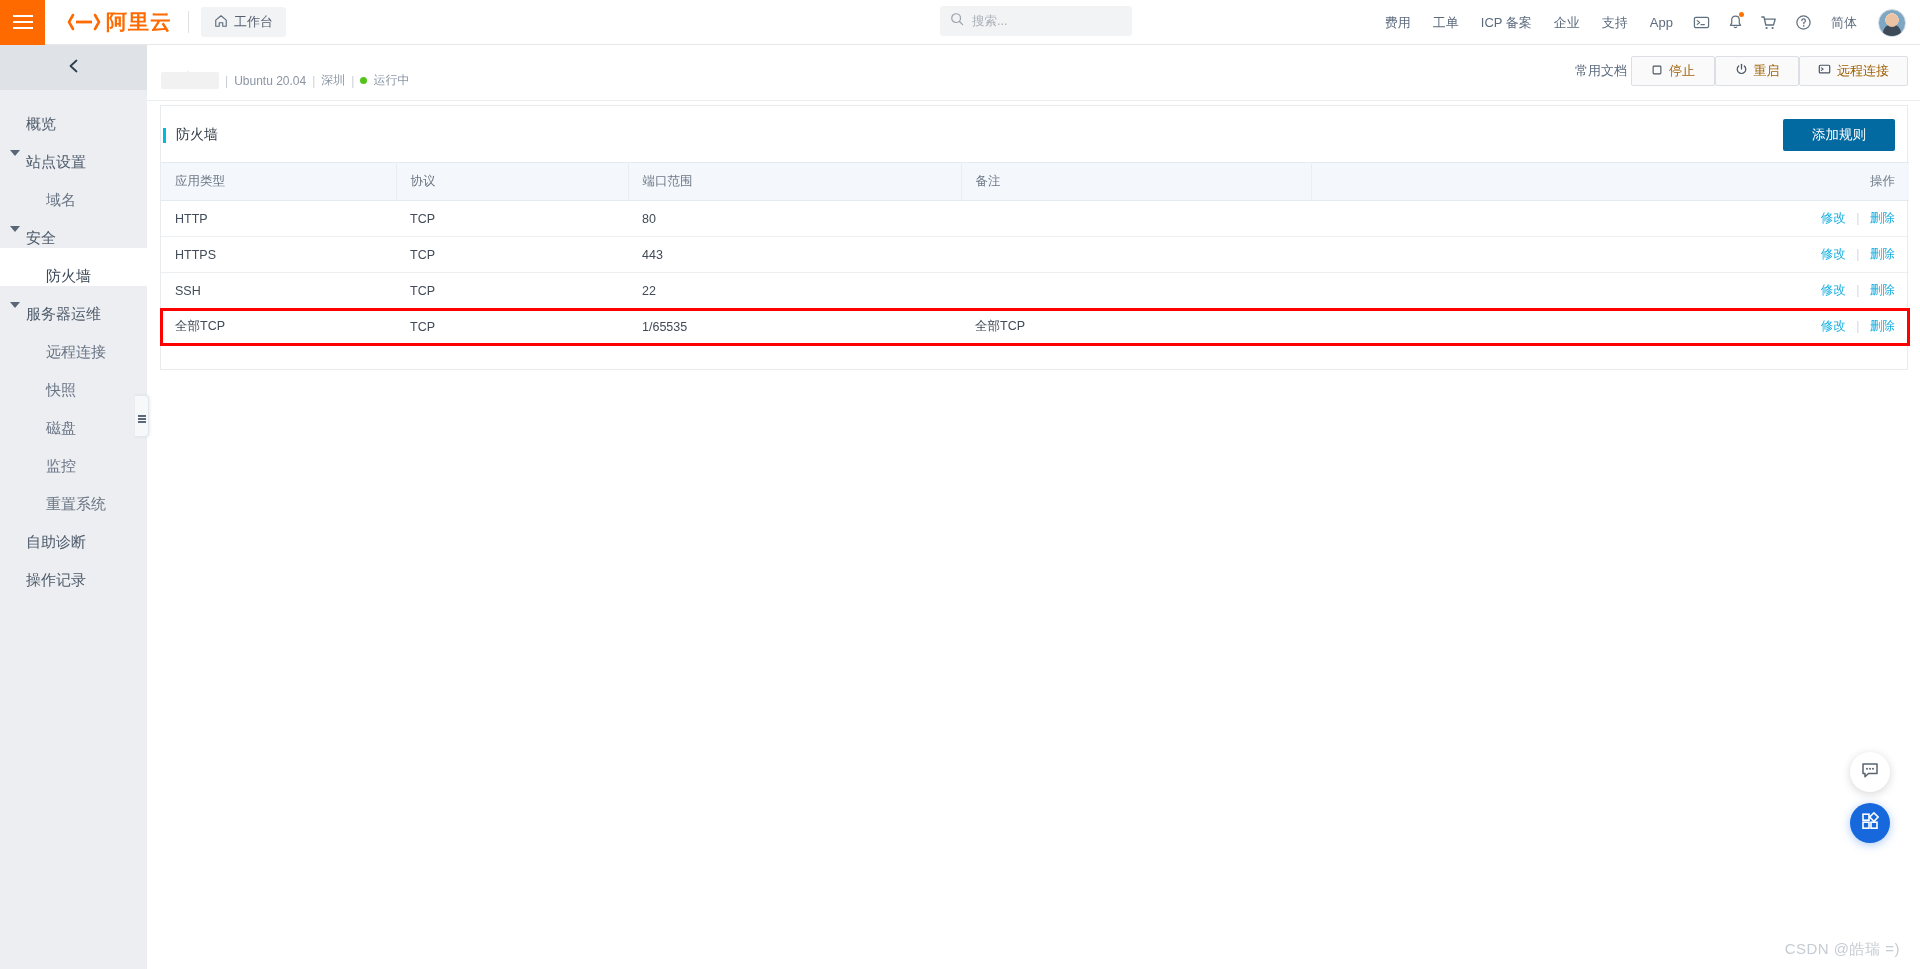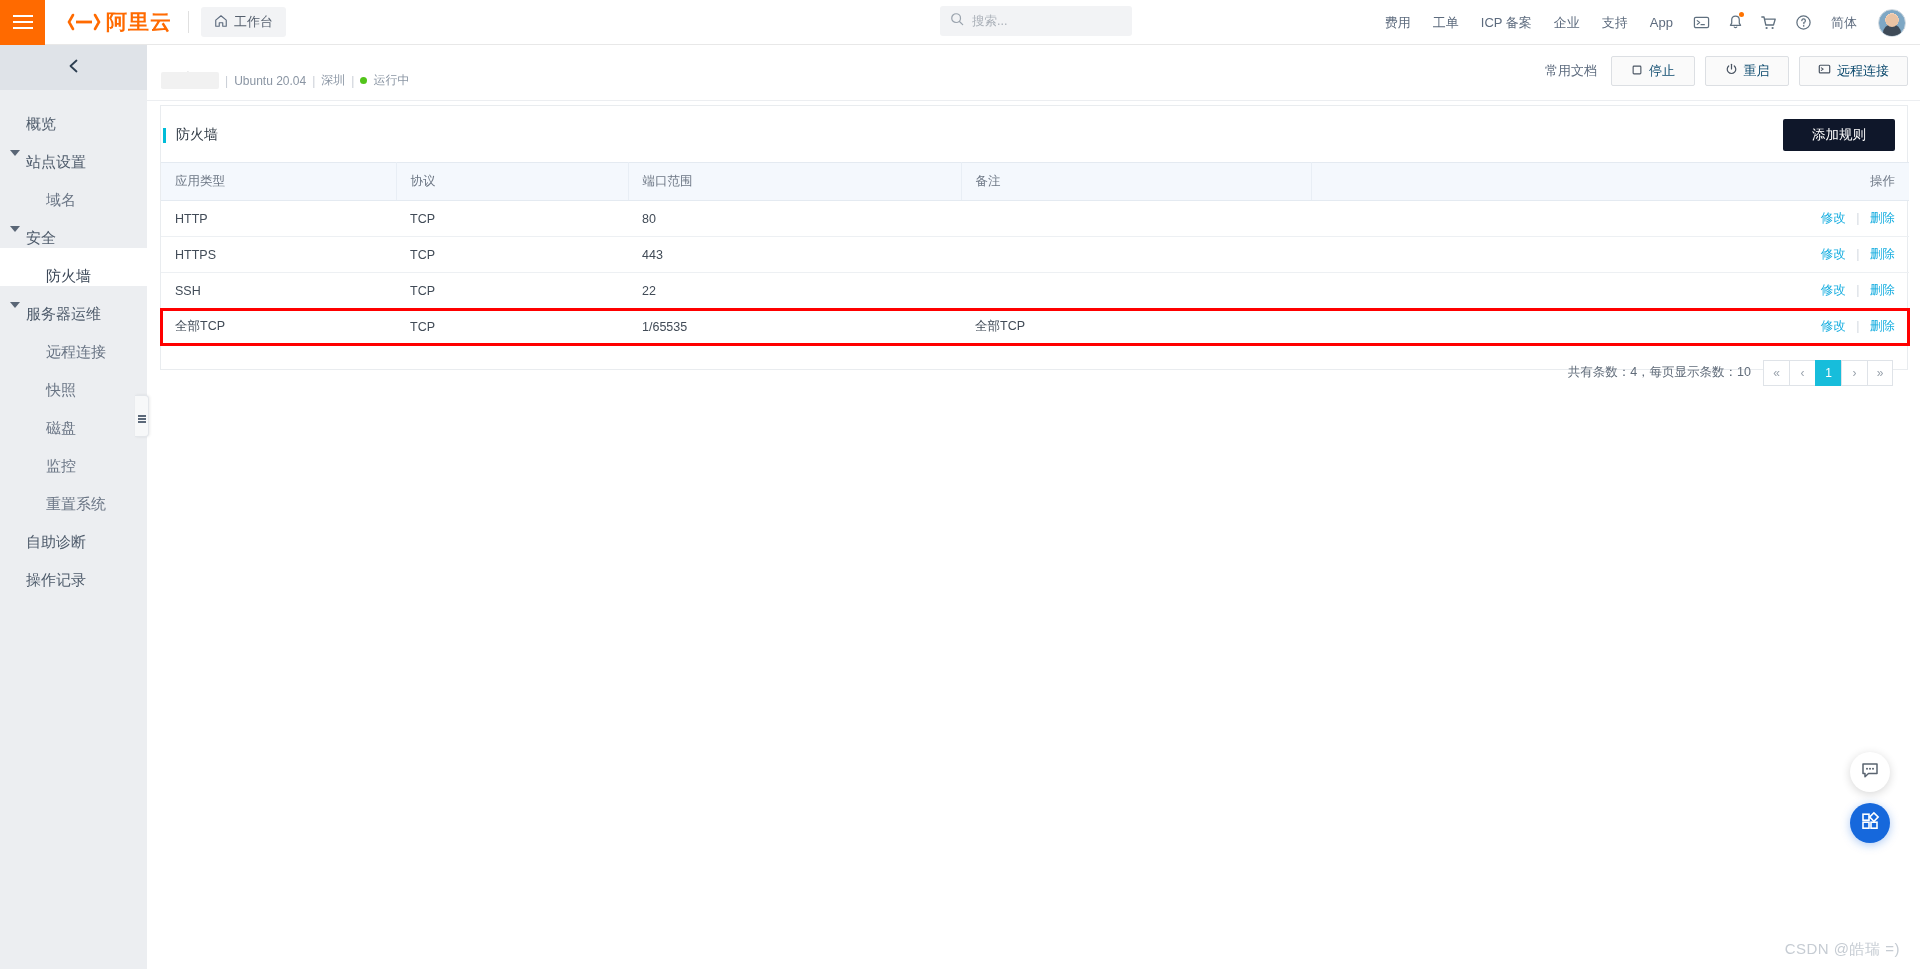--- a/index.html
+++ b/index.html
@@ -122,43 +122,43 @@
   .pencil { cursor:pointer; color:#5b6879; }
   .inst-sub {
     position:absolute; left: 14px; top: 27px; display:flex; align-items:center;
     font-size: 12px; color:#8a95a3; gap: 6px;
   }
   .redacted { display:inline-block; width: 58px; height: 17px; background:#f1f1f1; border-radius:2px; }
   .sep { color:#c9ced6; }
   .status-dot { width: 7px; height:7px; border-radius:50%; background:#52c41a; display:inline-block; }
 
   .inst-actions {
-    position:absolute; right: 12px; top: 11px; display:flex; align-items:center; gap: 10px;
+    position:absolute; right: 12px; top: 11px; display:flex; align-items:center; 
   }
   .doc-link { font-size: 13px; color:#5d6b7e; cursor:pointer; margin-right: 4px; }
   .btn {
     height: 30px; min-width: 84px; padding: 0 18px; background:#fafafa;
-    border: 1px solid #dcdfe3; border-radius: 2px; font-size: 13px; color:#0c4a6e;
+    border: 1px solid #dcdfe3; border-radius: 2px; font-size: 13px; color:#a16207;
     display:flex; align-items:center; justify-content:center; gap: 6px; cursor:pointer;
   }
 
   
   .panel {
     position:absolute; left: 160px; top: 105px; width: 1748px; height: 265px;
     background:#ffffff; border: 1px solid #e9ecef;
   }
   .panel-head {
     height: 58px; display:flex; align-items:center; justify-content: space-between;
     padding: 0 12px 0 0;
   }
   .panel-title { display:flex; align-items:center; gap: 10px; padding-left: 0; }
   .title-bar { width: 3px; height: 15px; background:#00bcd8; margin-left: 2px; }
   .panel-title .txt { font-size: 14px; color:#303a45; }
   .add-btn {
-    background:#0f172a; color:#fff; font-size: 13.5px; height: 32px; width: 112px;
+    background:#0369a1; color:#fff; font-size: 13.5px; height: 32px; width: 112px;
     display:flex; align-items:center; justify-content:center; border:none; border-radius:2px;
     cursor:pointer;
   }
 
   table.fw { width: 1748px; border-collapse: collapse; table-layout: fixed; margin-top: -2px; }
   table.fw th {
     background:#f4f8fd; height: 38px; font-size: 12.5px; font-weight: normal;
     color:#6d7785; text-align:left; padding: 0 14px;
     border-top:1px solid #e4eaf1; border-bottom:1px solid #e4eaf1;
     border-right:1px solid #e8eef5;
@@ -454,30 +454,20 @@
         <td>全部TCP</td>
         <td>
           <span class="lnk">修改</span>
           <span class="lnk-sep">|</span>
           <span class="lnk">删除</span>
         </td>
       </tr>
     </tbody>
   </table>
 
-  <div class="pager">
-    <span class="pager-info">共有条数：4，每页显示条数：10</span>
-    <div class="pager-btns">
-      <div class="pg">«</div>
-      <div class="pg">‹</div>
-      <div class="pg cur">1</div>
-      <div class="pg">›</div>
-      <div class="pg">»</div>
-    </div>
-  </div>
 </div>
 
 <div class="fab chat">
   <span>
     <svg width="20" height="20" viewBox="0 0 20 20">
       <path d="M3 4 H17 V13.5 H8.5 L5 16.8 V13.5 H3 Z" fill="none" stroke="#5a6470" stroke-width="1.5" stroke-linejoin="round"></path>
       <circle cx="7" cy="8.8" r="1" fill="#5a6470"></circle>
       <circle cx="10" cy="8.8" r="1" fill="#5a6470"></circle>
       <circle cx="13" cy="8.8" r="1" fill="#5a6470"></circle>
     </svg>

